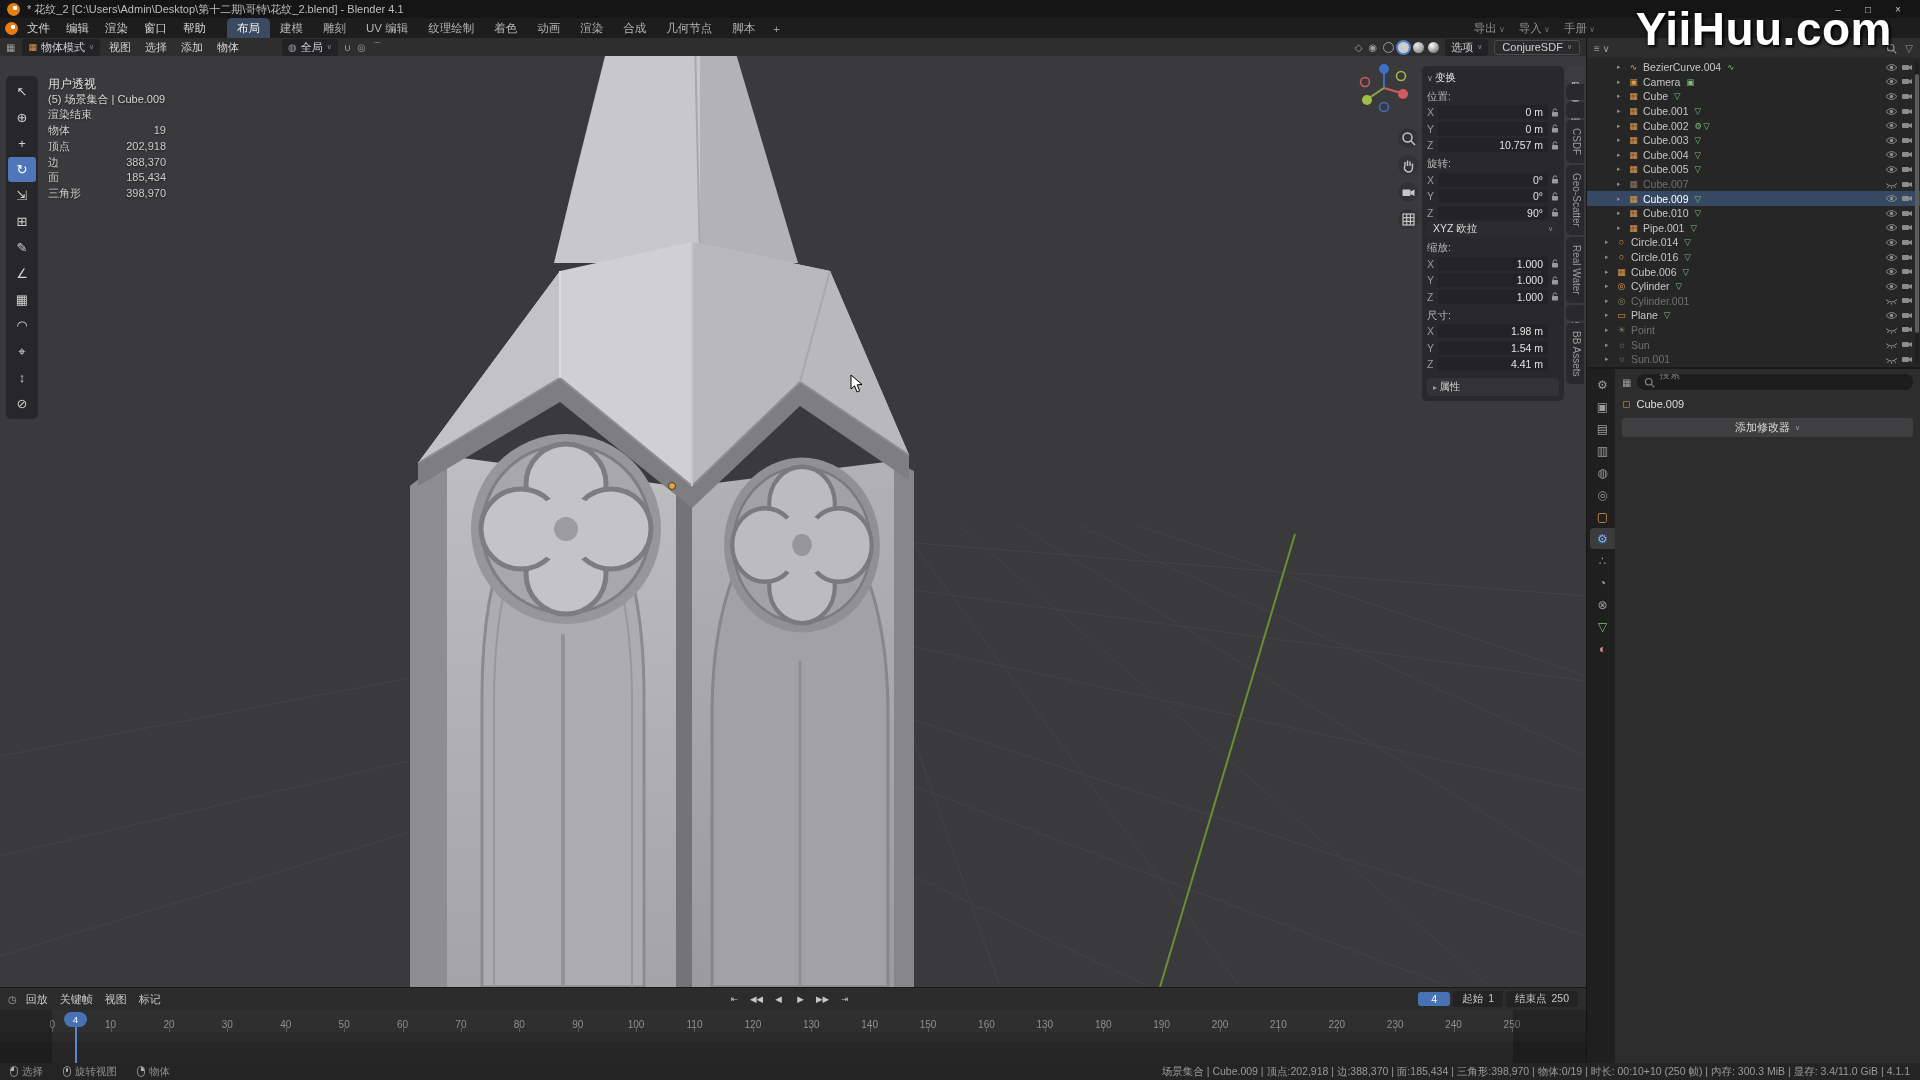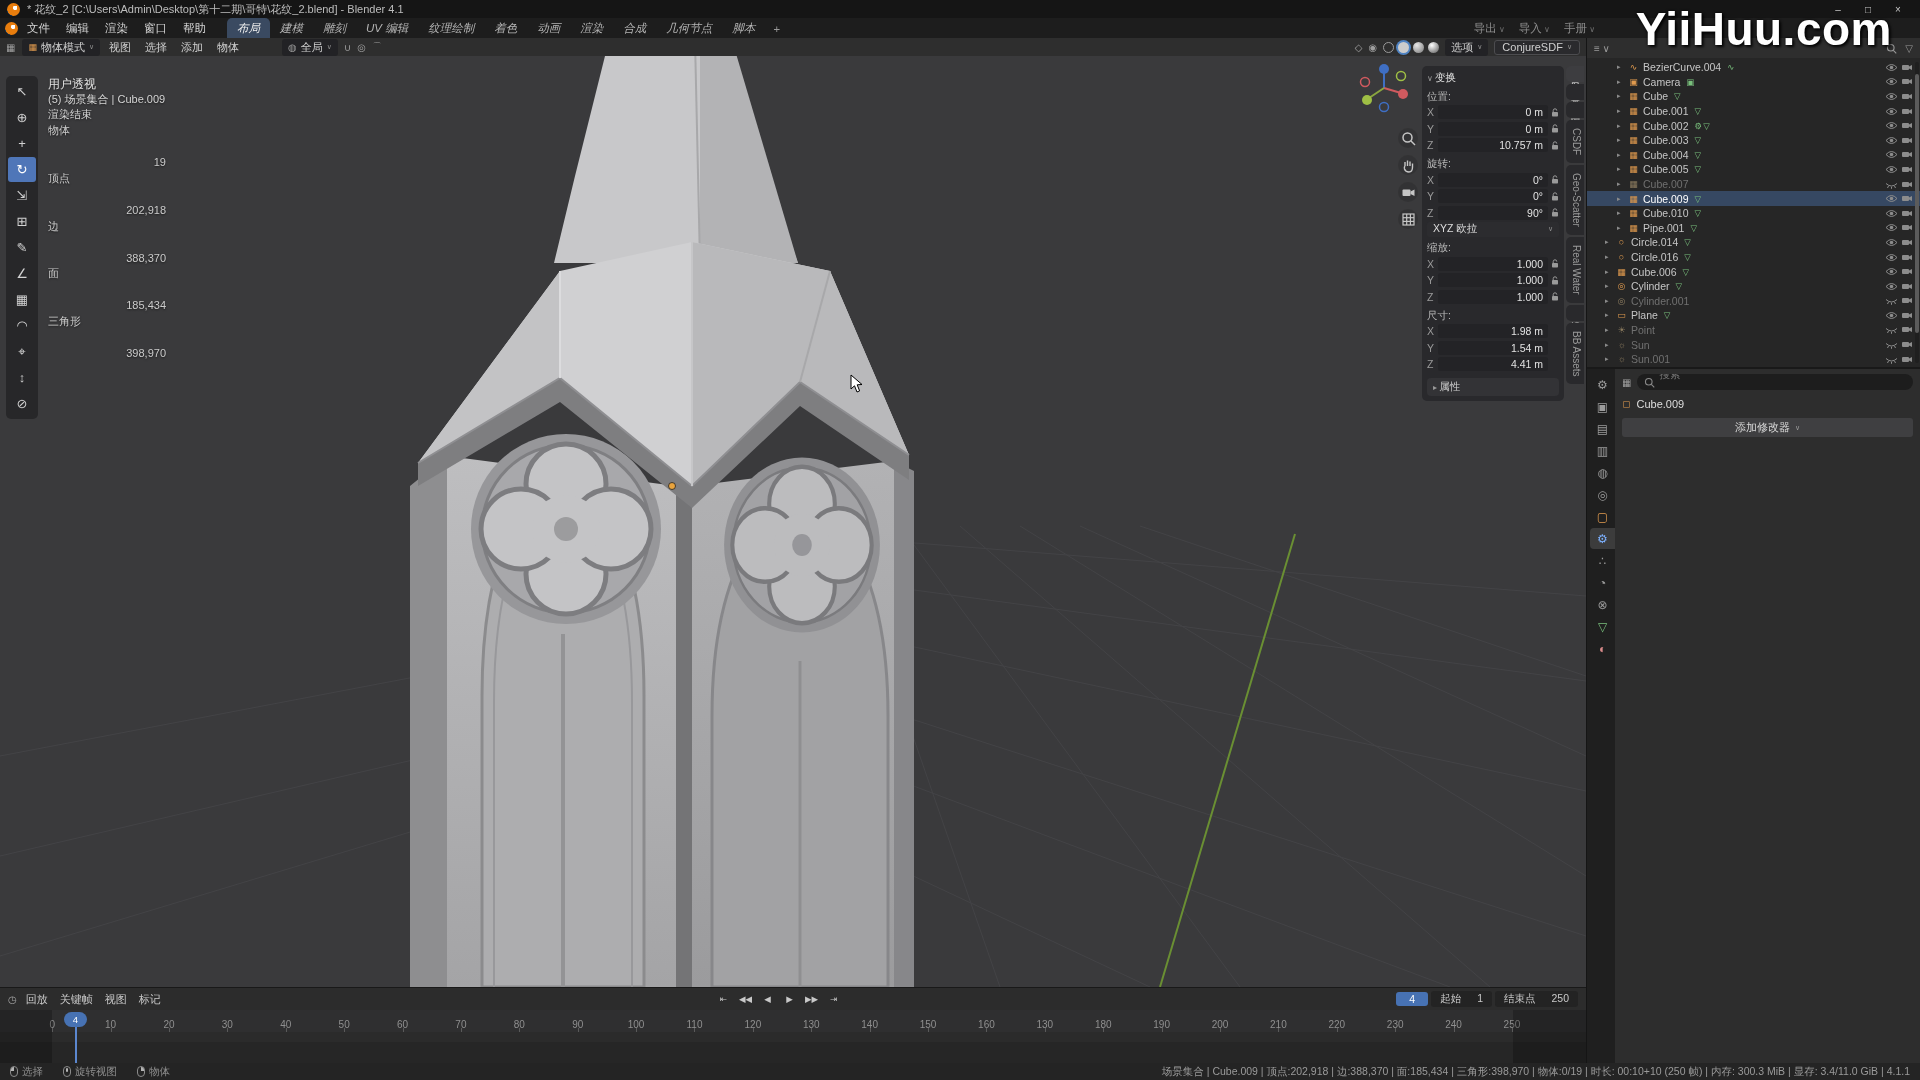--- a/index.html
+++ b/index.html
@@ -15,21 +15,21 @@
     background:radial-gradient(circle at 62% 38%, #fff 0 18%, #e87d0d 20% 70%, #265787 72% 100%); }
   .winbtns { margin-left:auto; display:flex; }
   .winbtn { width:30px; height:18px; display:flex; align-items:center; justify-content:center;
     color:#c6c6c6; font-size:10px; }
 
   
   .topbar { height:20px; background:#1d1d1d; display:flex; align-items:center;
     padding:0 5px; gap:1px; font-size:11.5px; }
   .tmenu { padding:1px 8px; border-radius:3px; color:#d2d2d2; }
   .wstabs { display:flex; margin-left:12px; align-items:flex-end; height:20px; }
-  .wstab { padding:3px 10px 2px; border-radius:5px 5px 0 0; color:#b5b5b5; white-space:nowrap;font-style:italic; }
+  .wstab { padding:3px 10px 2px; border-radius:5px 5px 0 0; color:#b5b5b5; white-space:nowrap; }
   .wstab.active { background:#3a4a61; color:#f0f0f0; }
   .wstab.plus { color:#9a9a9a; padding:3px 7px 2px; }
   .topbar-right { margin-left:auto; display:flex; gap:14px; color:#8f8f8f; padding-right:320px; }
   .topbar-right span::after { content:" ∨"; font-size:8px; color:#707070; }
 
   
   .main { position:absolute; top:38px; left:0; right:0; bottom:17px; display:flex; }
   .workarea { flex:1; display:flex; flex-direction:column; min-width:0; }
 
   
@@ -64,21 +64,21 @@
   .tool { height:25px; border-radius:3px; display:flex; align-items:center; justify-content:center;
     color:#d2d2d2; font-size:13px; }
   .tool.active { background:#4f76b8; color:#fff; }
 
   
   .stats { position:absolute; left:48px; top:20px; z-index:4; color:#d5d5d5;
     text-shadow:0 1px 2px rgba(0,0,0,.55); font-size:11px; line-height:1.35; }
   .stats .s1 { font-size:12px; color:#e4e4e4; }
   .stats .srow { display:flex; width:118px; margin-top:1px; color:#cbcbcb; }
   .stats .srow .k { width:52px; }
-  .stats .srow .v { flex:1; text-align:right;margin-top:32px; }
+  .stats .srow .v { flex:1; text-align:right; }
 
   
   .gizmo { position:absolute; right:174px; top:4px; width:56px; height:56px; z-index:5; }
   .navbtns { position:absolute; right:168px; top:72px; display:flex; flex-direction:column; gap:7px; z-index:5; }
   .navbtn { width:20px; height:20px; display:flex; align-items:center; justify-content:center;
     border-radius:50%; background:rgba(40,40,40,.4); }
 
   
   .npanel { position:absolute; top:10px; right:22px; width:142px; z-index:5;
     background:rgba(40,40,43,.97); border-radius:5px; padding:4px 5px 5px; font-size:10.5px; }
@@ -165,21 +165,21 @@
   .paddmod::after { content:"∨"; font-size:7px; color:#9a9a9a; }
 
   
   .timeline { height:76px; display:flex; flex-direction:column; border-top:1px solid #191919; background:#262626; }
   .theader { height:22px; background:#2c2c2c; display:flex; align-items:center;
     padding:0 8px; gap:3px; font-size:11px; color:#c9c9c9; }
   .theader .sp { flex:1; }
   .pbtn { min-width:20px; height:16px; display:flex; align-items:center; justify-content:center;
     color:#c9c9c9; font-size:8.5px; padding:0 2px; border-radius:2px; }
   .tfield { background:#232323; border-radius:3px; padding:1px 9px; font-size:10.5px;
-    color:#c9c9c9; display:flex; gap:16px; }
+    color:#c9c9c9; display:flex; gap:5px; }
   .tcurrent { background:#4772b3; color:#fff; padding:1px 13px; border-radius:3px; font-size:10.5px; }
   .tbody { flex:1; position:relative; display:flex; flex-direction:column; }
   .truler { height:22px; background:#2f2f30; display:flex; align-items:flex-end;
     padding-left:23px; color:#8f8f8f; font-size:10px; overflow:hidden; }
   .tick { flex:0 0 58.4px; text-align:center; position:relative; padding-bottom:2px; }
   .tick::after { content:""; position:absolute; left:50%; bottom:0; width:1px; height:4px; background:#5a5a5a; }
   .ttracks { flex:1; background:#262626; position:relative; }
   .ttracks::before { content:""; position:absolute; left:0; right:0; top:0; height:10px; background:#2b2b2b; }
   .shade-start { position:absolute; left:0; top:0; bottom:0; width:52px; background:rgba(0,0,0,.22); }
   .shade-end { position:absolute; left:1513px; top:0; bottom:0; right:0; background:rgba(0,0,0,.22); }

